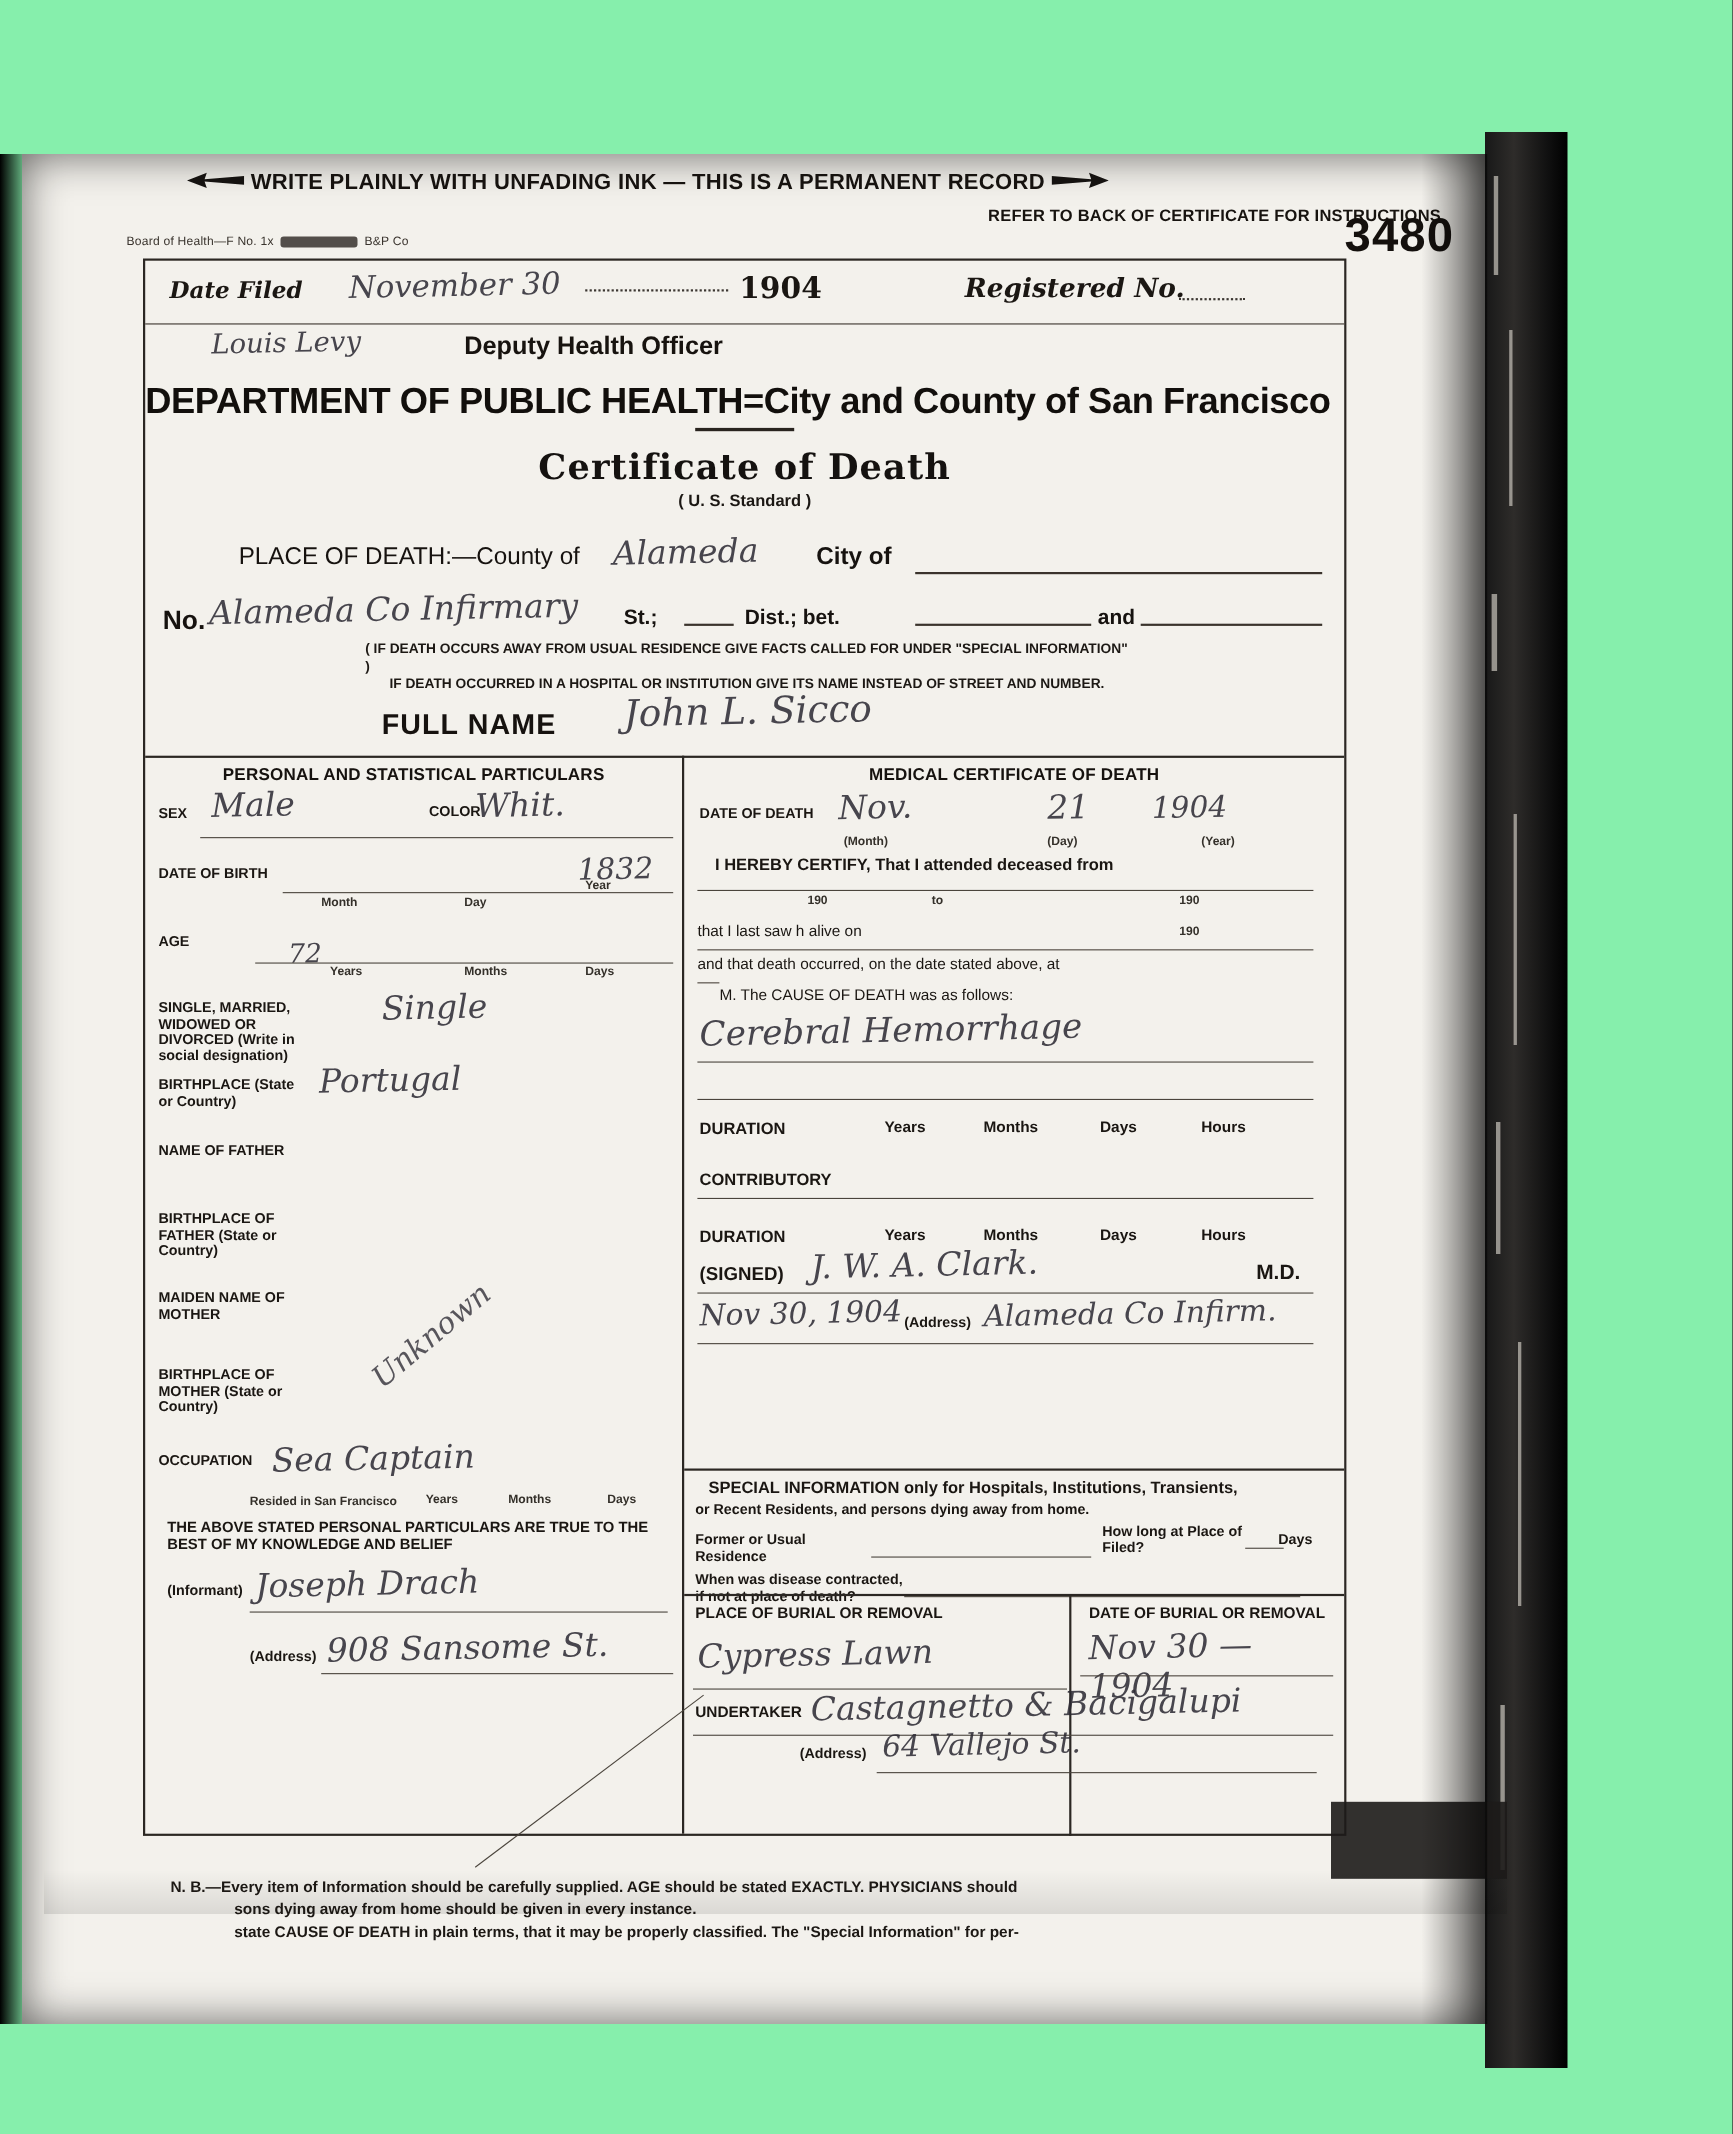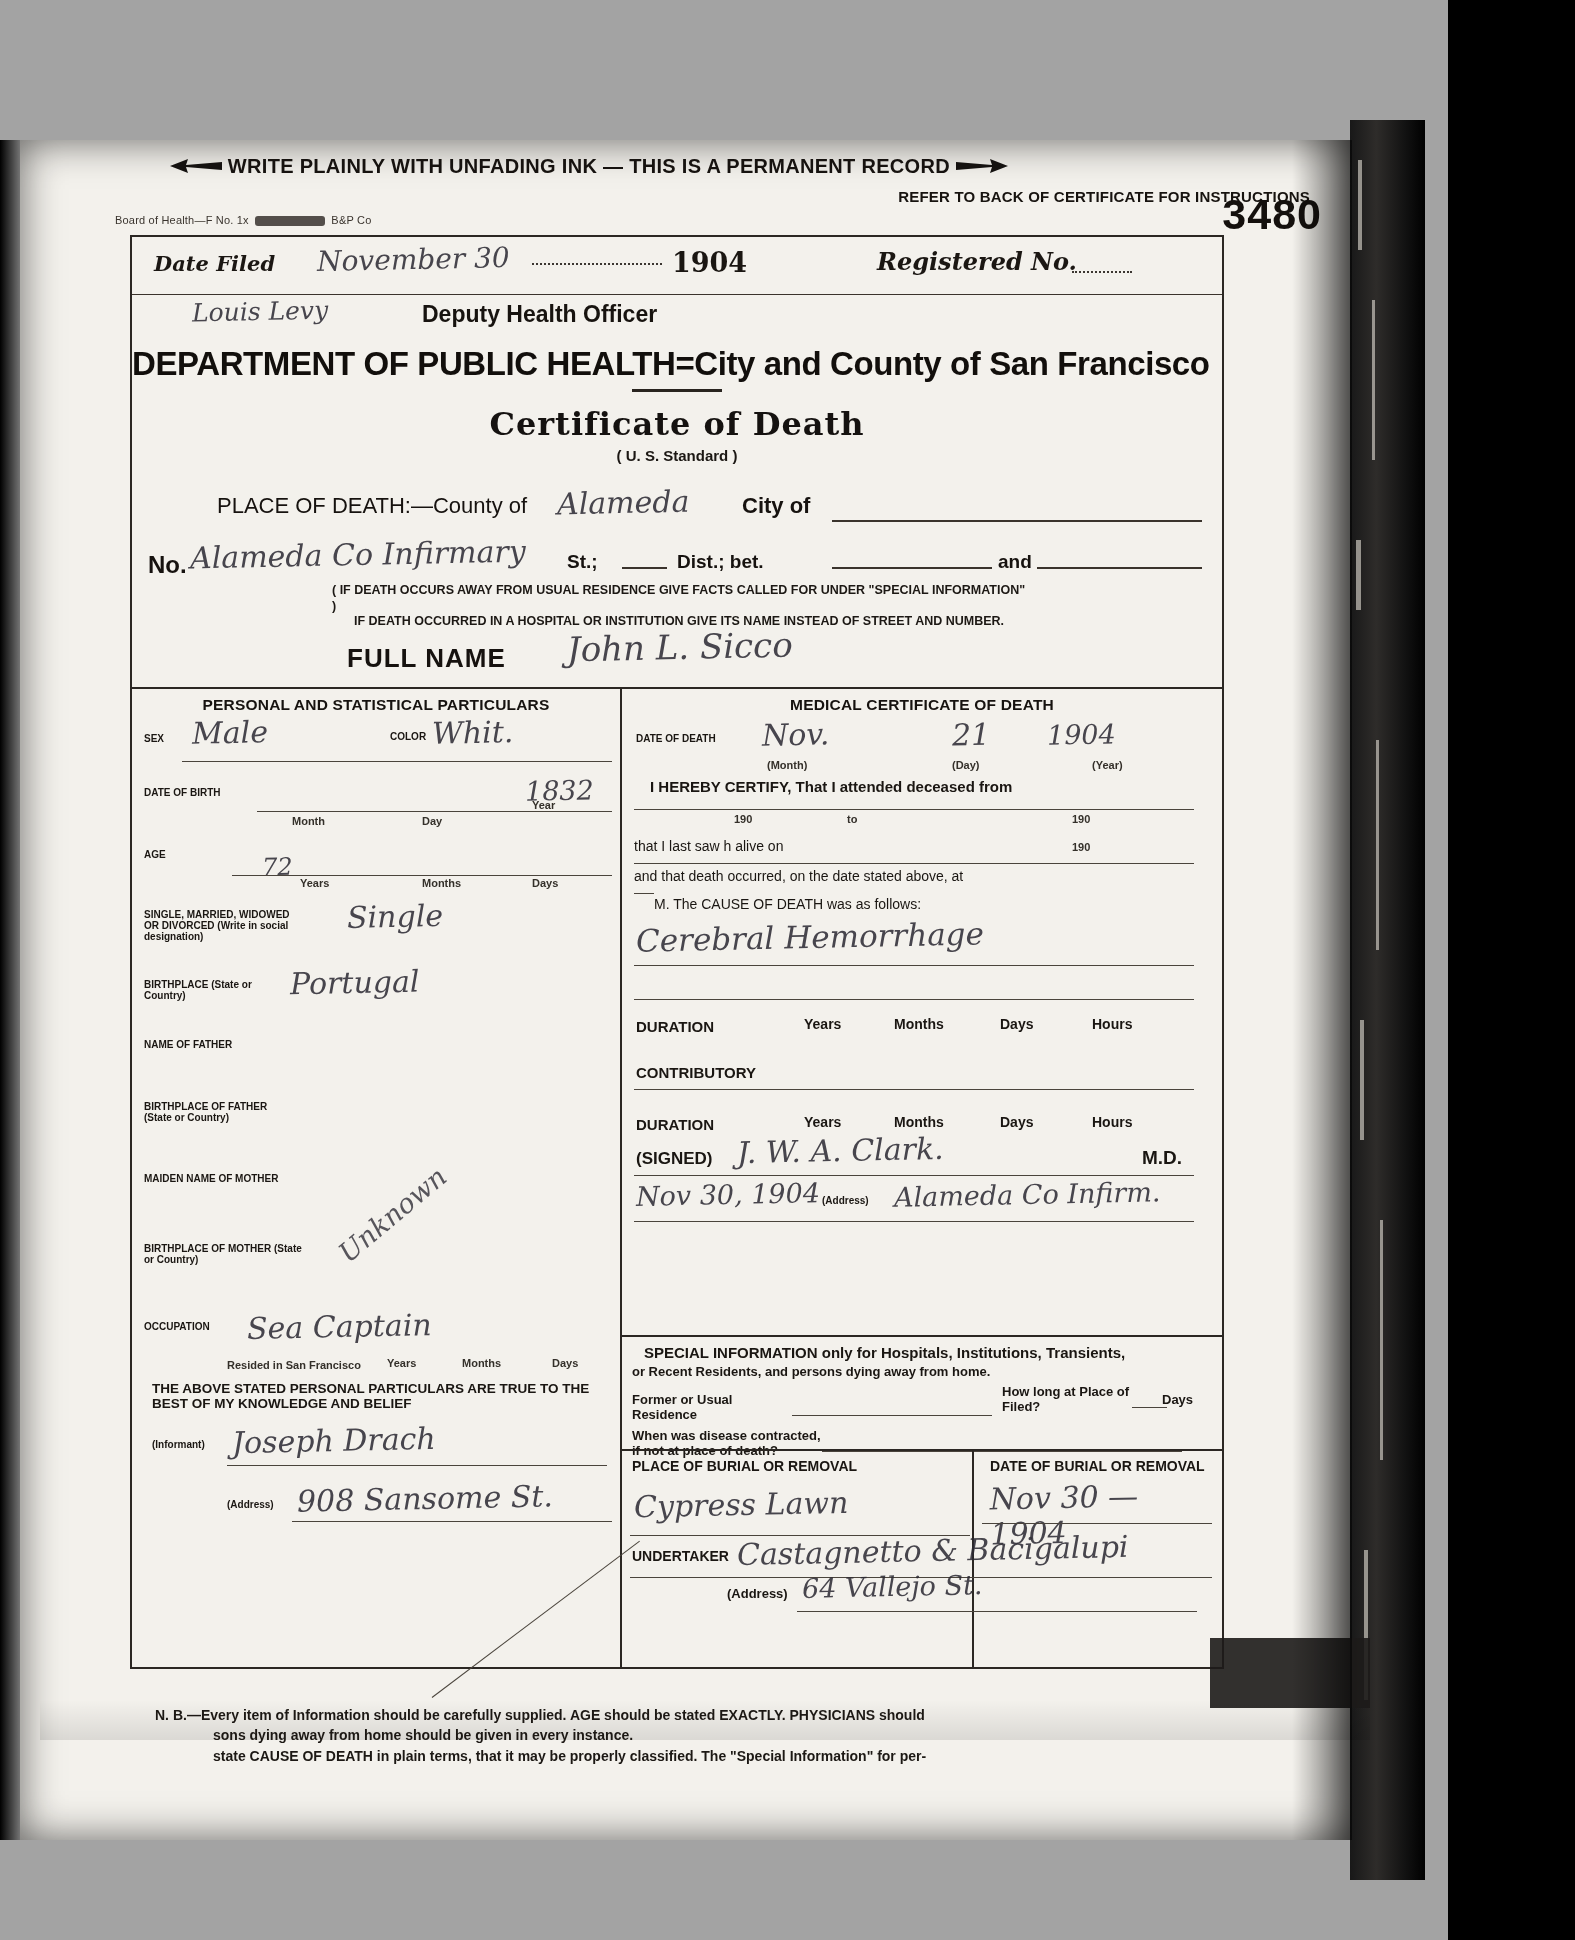--- a/index.html
+++ b/index.html
@@ -10,23 +10,23 @@
   body {
     width: 1575px;
     height: 1940px;
     position: relative;
     font-family: "Liberation Sans", sans-serif;
     overflow: hidden;
   }
   .page {
     position: absolute;
     left: 0; top: 0;
-    width: 1448px;
+    width: 1575px;
     height: 1940px;
-    background: #a3a3a3;
+    background: #86efac;
   }
   
   .scan {
     position: absolute;
     left: 20px;
     top: 140px;
     width: 1330px;
     height: 1700px;
     background: #f3f1ec;
     box-shadow: 0 0 40px rgba(0,0,0,.6) inset;
@@ -287,21 +287,21 @@
     width: 600px; height: 980px;
   }
   .colhead {
     text-align: center;
     font-size: 15.5px;
     font-weight: bold;
     color: #16120f;
     padding-top: 9px;
     letter-spacing: .2px;
   }
-  .fl { position: absolute; font-size: 10px; font-weight: bold; color: #1a1612; line-height: 1.12; }
+  .fl { position: absolute; font-size: 13px; font-weight: bold; color: #1a1612; line-height: 1.12; }
   .tiny { position: absolute; font-size: 11px; color: #34302a; font-weight: bold; }
   .uline { position: absolute; border-bottom: 1.5px solid #4a443c; }
   .hand-sm { font-size: 24px; }
   .hand-md { font-size: 27px; }
   .hand-lg { font-size: 30px; }
   .diag {
     position: absolute;
     left: 300px; top: 1010px;
     width: 260px;
     border-bottom: 1.5px solid #4a443c;

